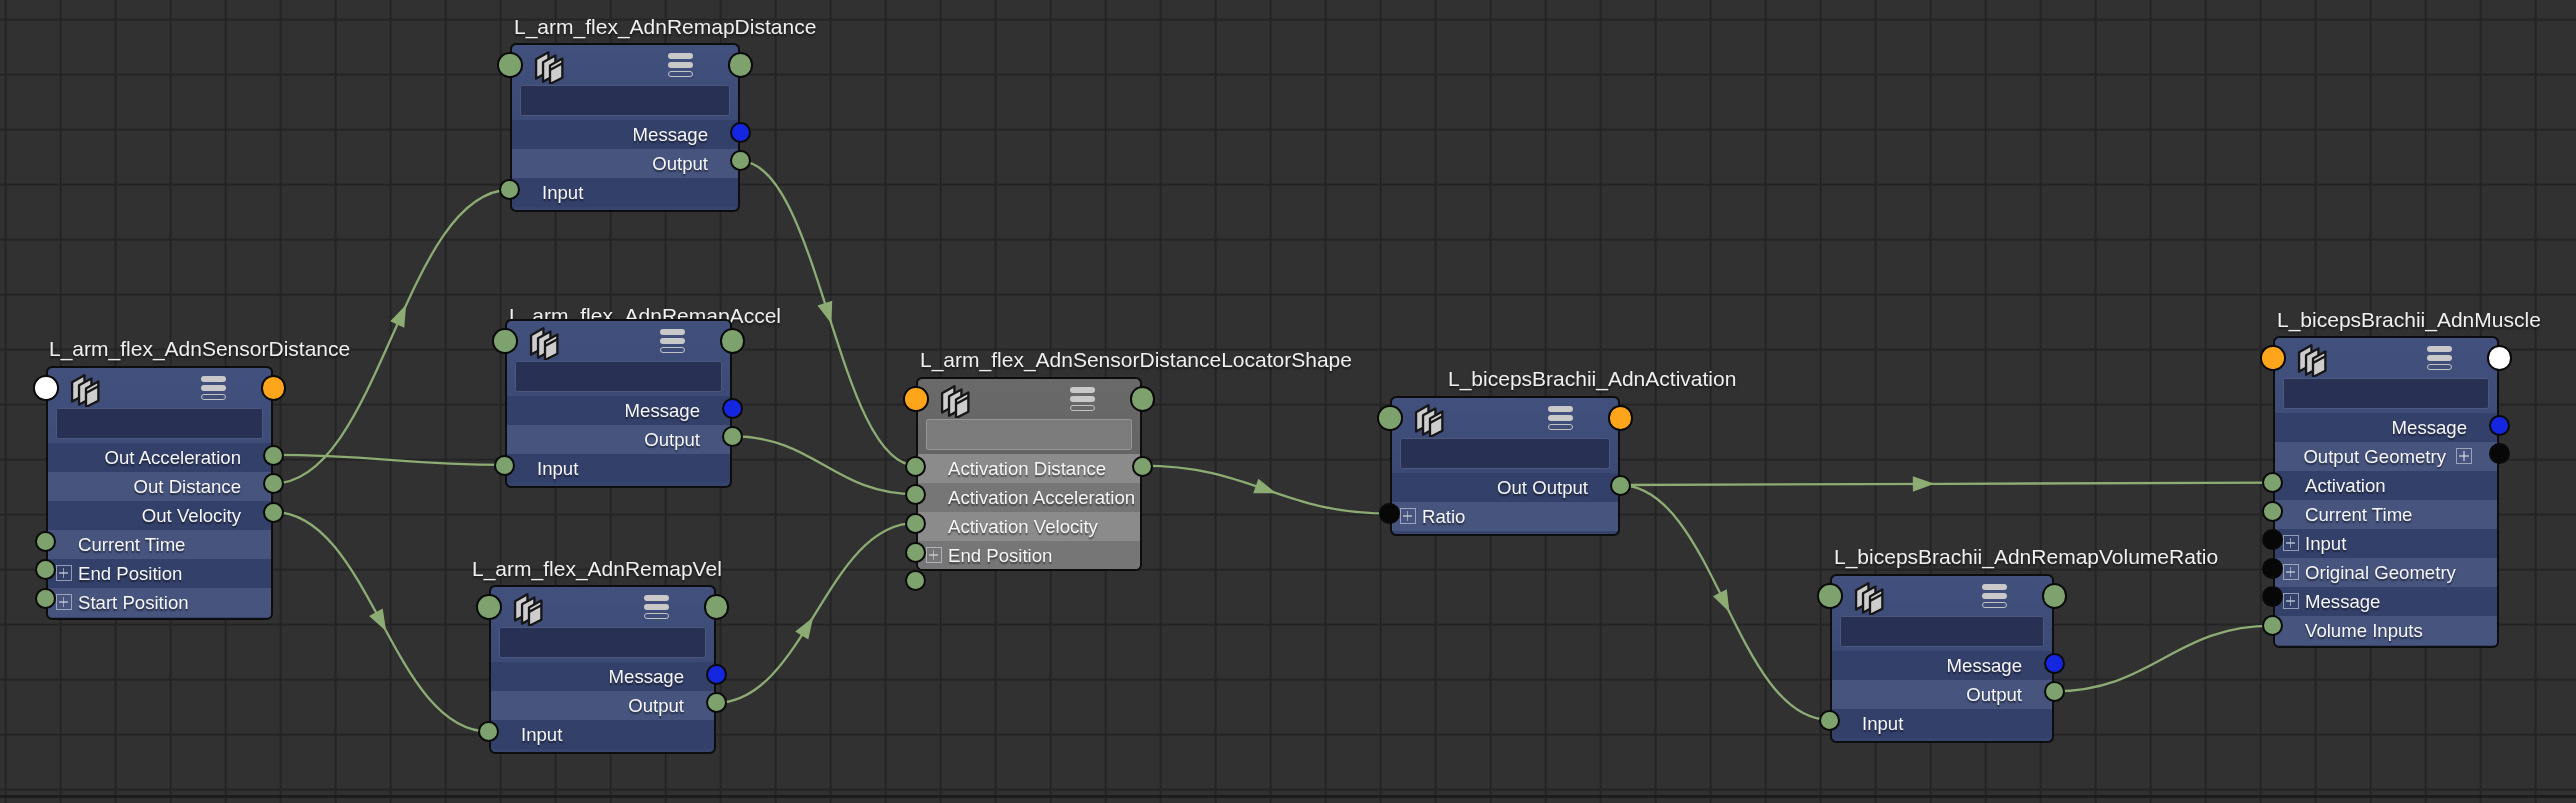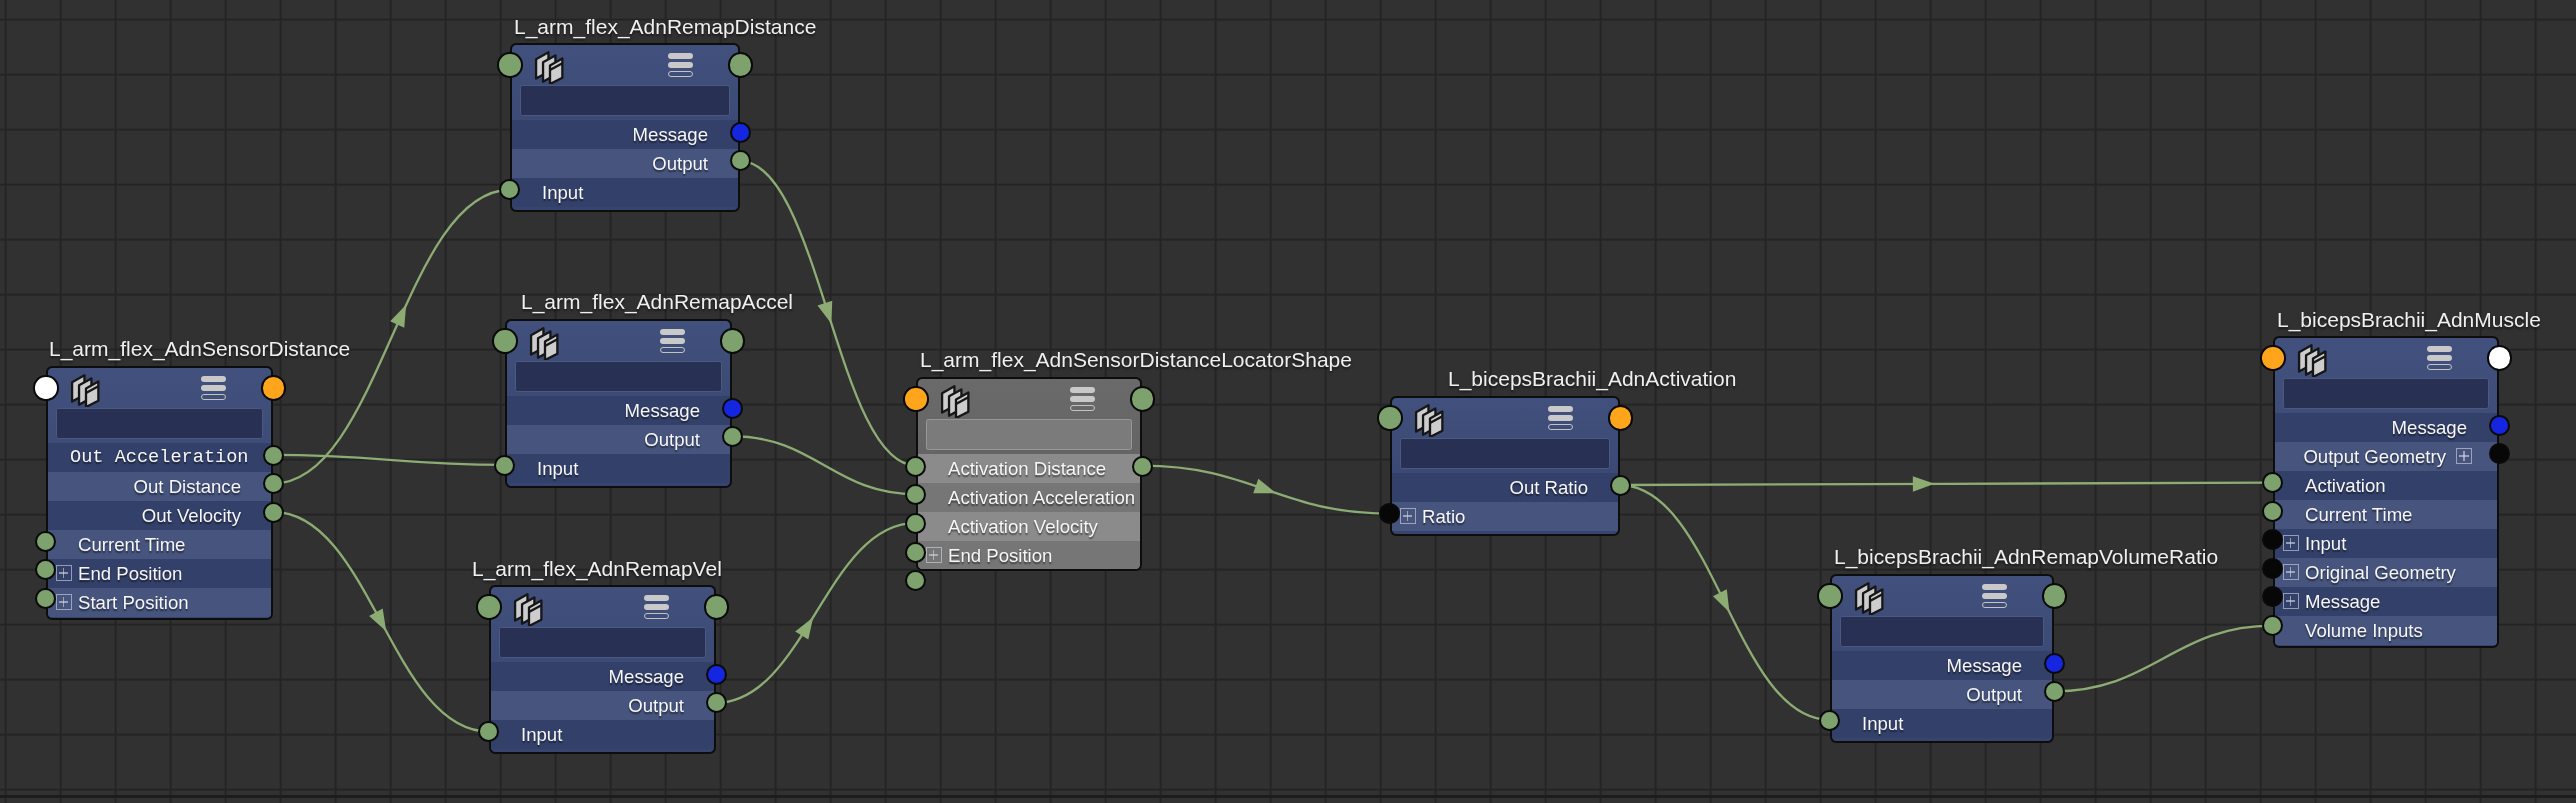--- a/index.html
+++ b/index.html
@@ -92,21 +92,21 @@
                 <path d="M22 26 L38 17" fill="none"></path>
               </g>
             </svg></div>
           <div class="menu-icon" style="right: 45px;">
             <div class="bar"></div>
             <div class="bar"></div>
             <div class="bar hollow"></div>
           </div>
           <div class="name-field" style="background: rgb(40, 49, 84); border-color: rgb(76, 88, 128);"></div>
           <div class="rows">
-            <div class="row align-right" style="background: rgb(51, 64, 106); font-family: Liberation Mono, monospace;">
+            <div class="row align-right" style="background: rgb(51, 64, 106);">
               <span class="lbl">Out Acceleration</span>
             </div>
             <div class="row align-right" style="background: rgb(70, 84, 126);">
               <span class="lbl">Out Distance</span>
             </div>
             <div class="row align-right" style="background: rgb(51, 64, 106);">
               <span class="lbl">Out Velocity</span>
             </div>
             <div class="row align-left" style="background: rgb(70, 84, 126);">
               <span class="lbl">Current Time</span>
@@ -158,21 +158,21 @@
               <span class="lbl">Input</span>
             </div>
           </div>
         </div>
         <div class="port" style="background: rgb(21, 38, 224); top: 79px; right: -10.8px;"></div>
         <div class="port" style="background: rgb(125, 162, 110); top: 107px; right: -10.8px;"></div>
         <div class="port" style="background: rgb(125, 162, 110); top: 136px; left: -10.8px;"></div>
         <div class="port header-port" style="background: rgb(125, 162, 110); left: -13px;"></div>
         <div class="port header-port" style="background: rgb(125, 162, 110); right: -13px;"></div>
       </div>
-      <div class="node-title" style="left: 509px; top: 290px; margin-left: 12px;">L_arm_flex_AdnRemapAccel</div>
+      <div class="node-title" style="left: 509px; top: 304px;">L_arm_flex_AdnRemapAccel</div>
       <div class="node" style="left: 505px; top: 319px; width: 227px; height: 169px;">
         <div class="node-body" style="background: linear-gradient(rgb(65, 80, 124), rgb(54, 68, 110));">
           <div class="layers-icon"><svg width="34" height="34" viewBox="0 0 44 44">
               <g stroke="#161616" stroke-width="3" fill="#cdcdcd" stroke-linejoin="round">
                 <path d="M4 12 L20 3 L20 28 L4 37 Z"></path>
                 <path d="M13 16 L29 7 L29 32 L13 41 Z"></path>
                 <path d="M22 20 L38 11 L38 36 L22 44 Z"></path>
                 <path d="M22 26 L38 17" fill="none"></path>
               </g>
             </svg></div>
@@ -293,21 +293,21 @@
               </g>
             </svg></div>
           <div class="menu-icon" style="right: 45px;">
             <div class="bar"></div>
             <div class="bar"></div>
             <div class="bar hollow"></div>
           </div>
           <div class="name-field" style="background: rgb(40, 49, 84); border-color: rgb(76, 88, 128);"></div>
           <div class="rows">
             <div class="row align-right" style="background: rgb(51, 64, 106);">
-              <span class="lbl">Out Ratio</span>
+              <span class="lbl">Out Output</span>
             </div>
             <div class="row align-left has-expand" style="background: rgb(70, 84, 126);">
               <div class="expand-box" style="left: 7.7px;"></div>
               <span class="lbl">Ratio</span>
             </div>
           </div>
         </div>
         <div class="port" style="background: rgb(125, 162, 110); top: 79px; right: -10.8px;"></div>
         <div class="port" style="background: rgb(7, 7, 7); top: 107px; left: -10.8px;"></div>
         <div class="port header-port" style="background: rgb(125, 162, 110); left: -13px;"></div>

